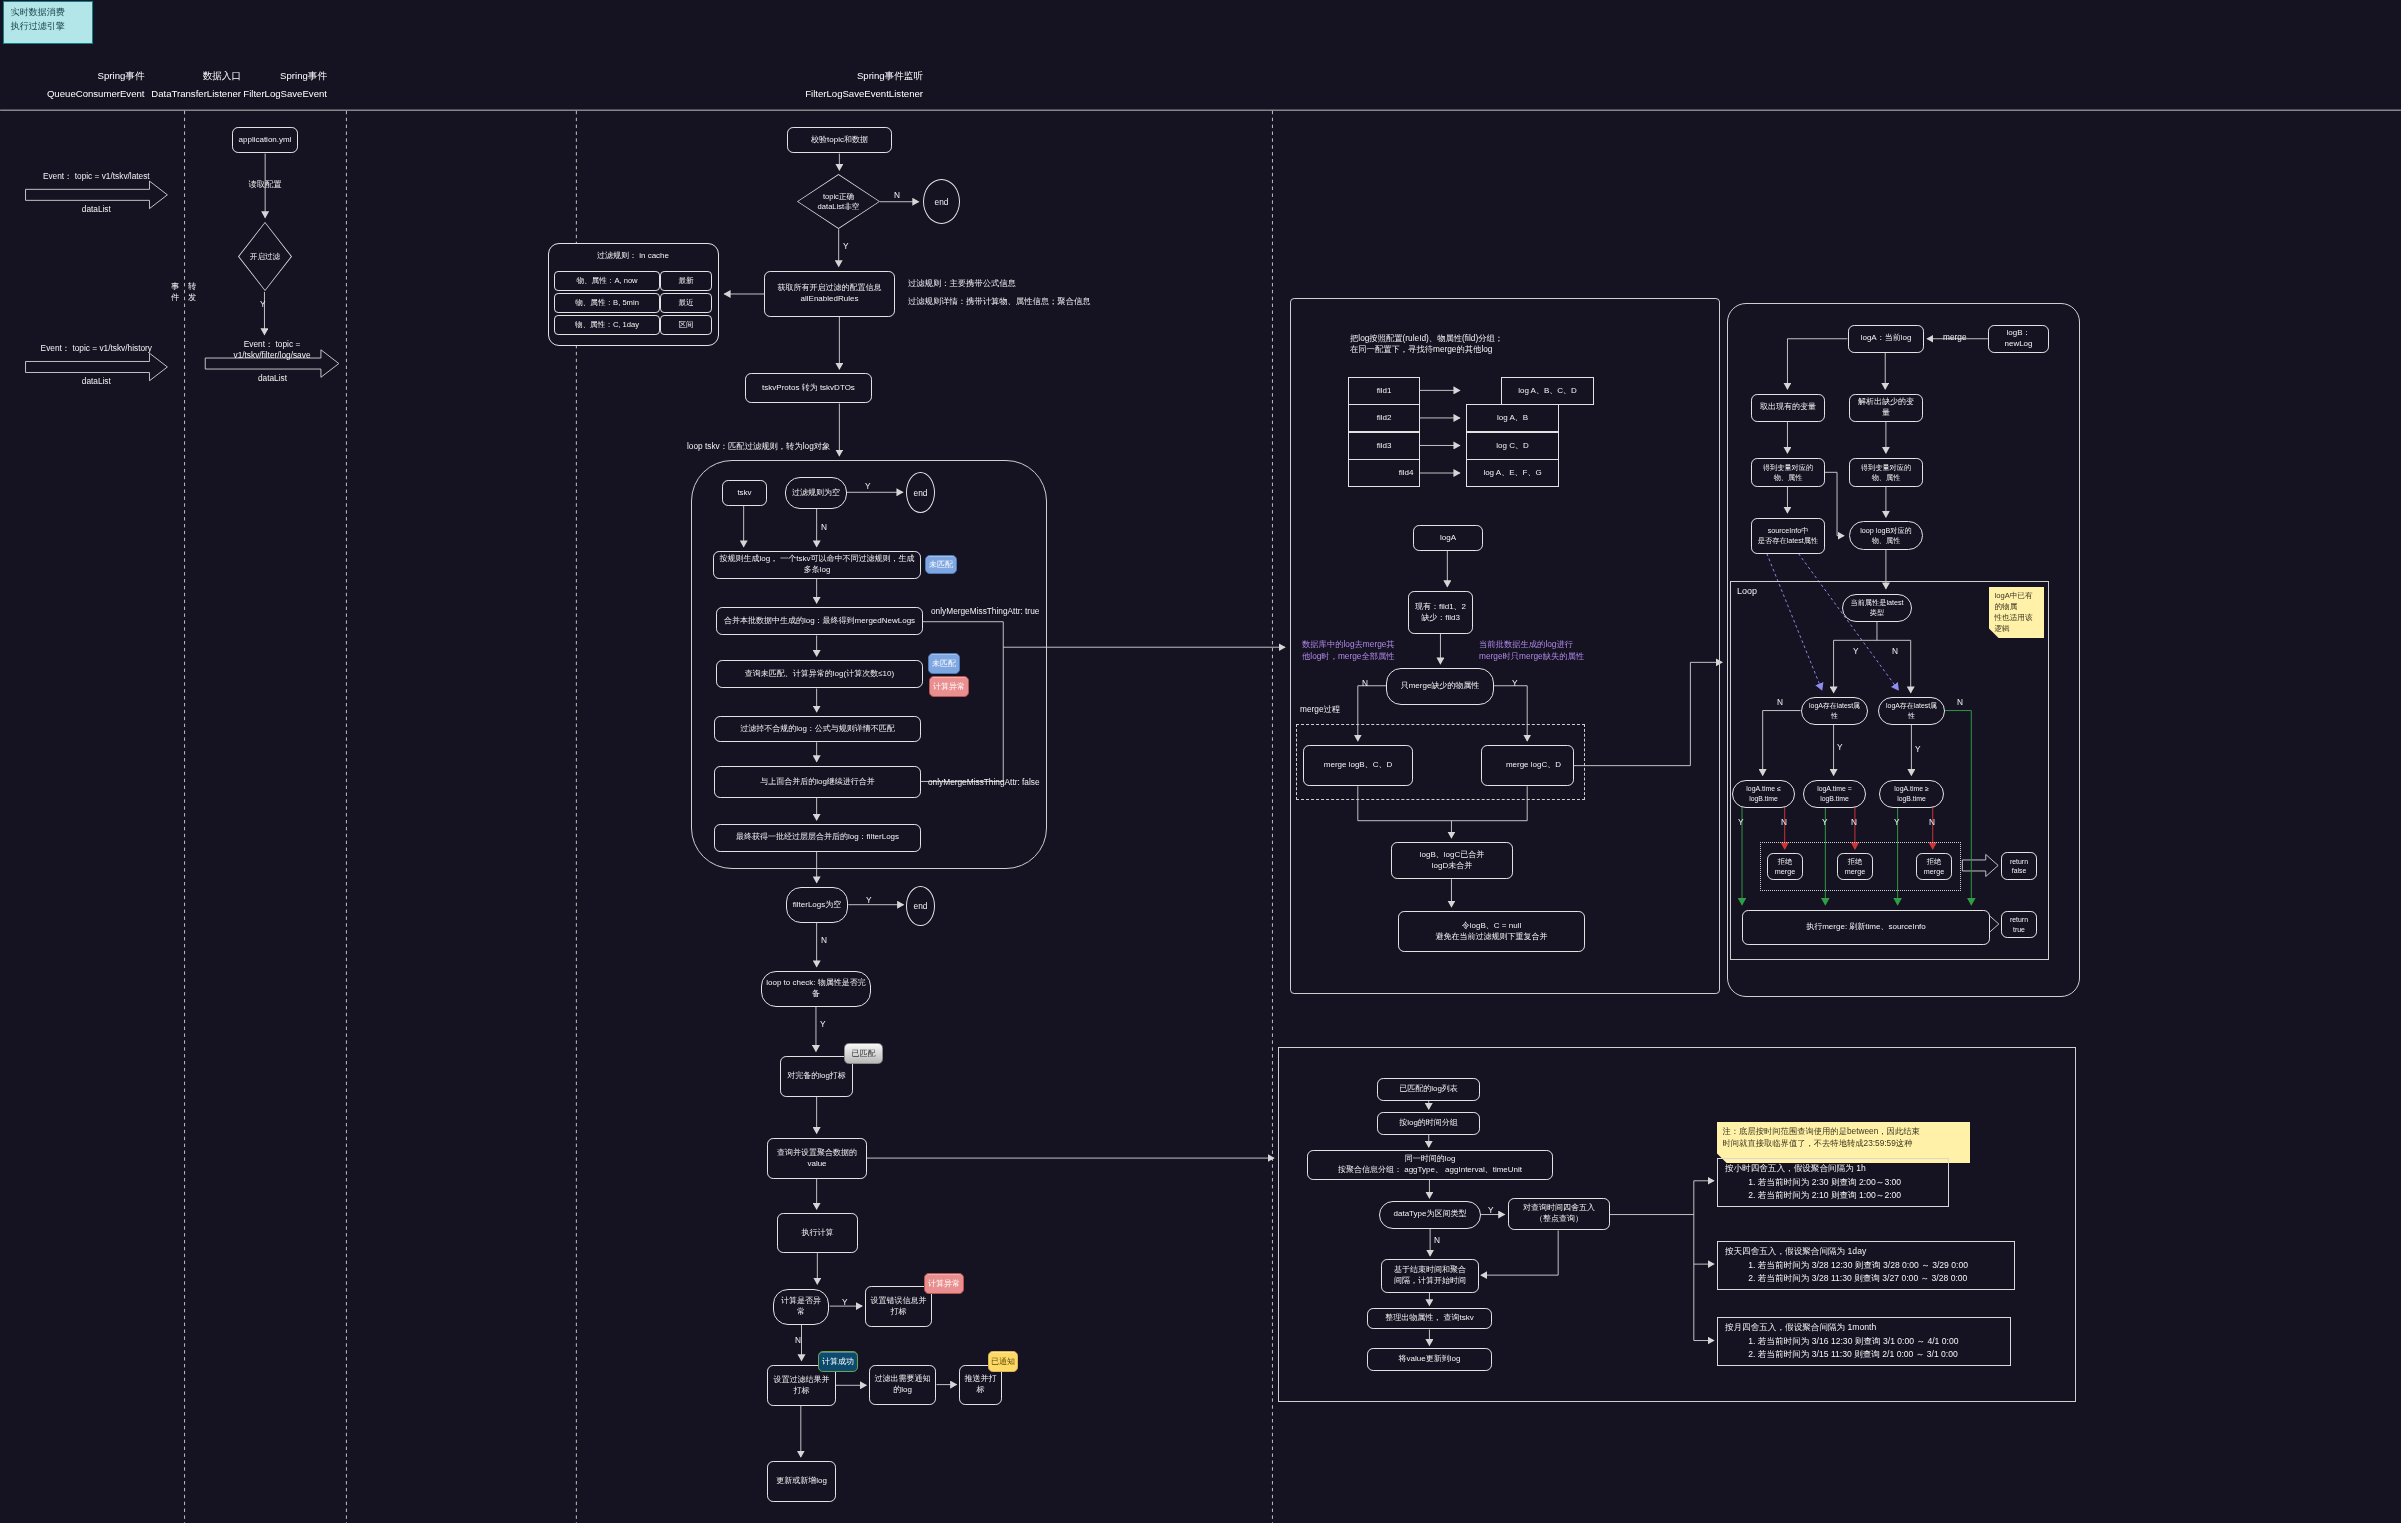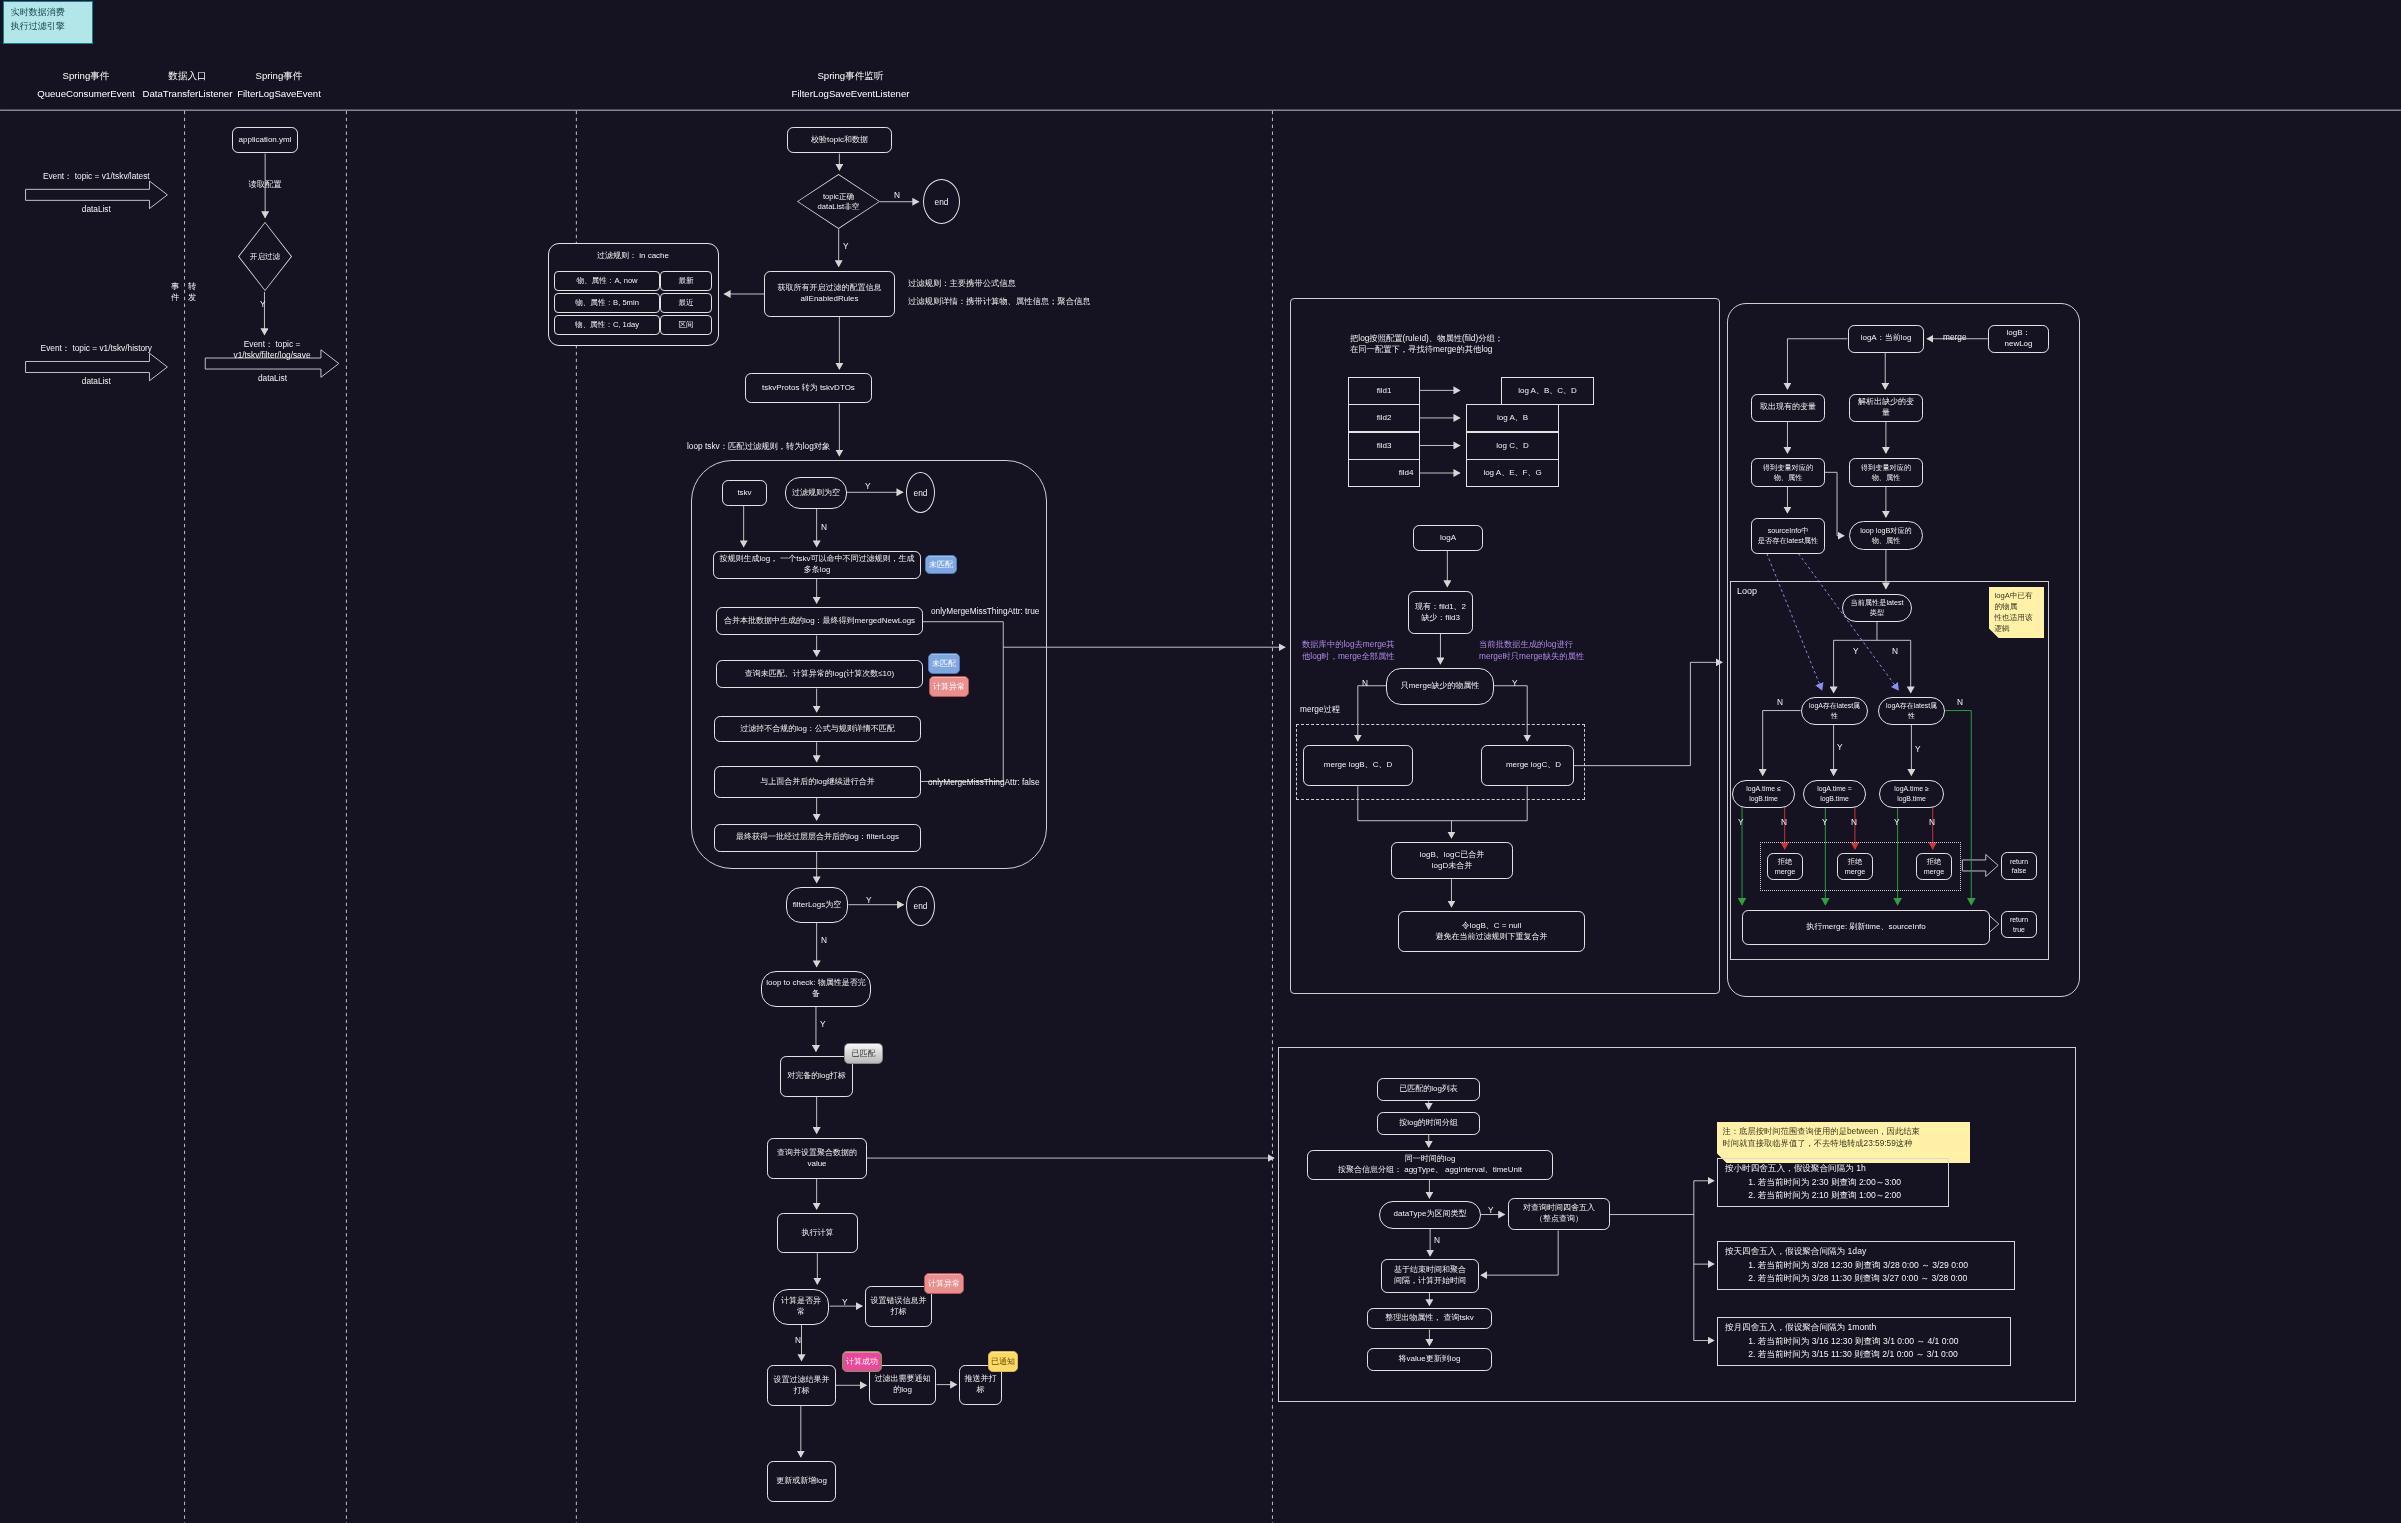--- a/index.html
+++ b/index.html
@@ -13,29 +13,29 @@
   .stadium{border-radius:15px;}
   .ell{border:1px solid #e3e3e3;border-radius:50%;background:#151222;
        display:flex;align-items:center;justify-content:center;font-size:8.3px;}
   .dmd-o{clip-path:polygon(50% 0,100% 50%,50% 100%,0 50%);background:#e3e3e3;}
   .dmd-i{position:absolute;left:1.1px;top:1.1px;right:1.1px;bottom:1.1px;
          clip-path:polygon(50% 0,100% 50%,50% 100%,0 50%);background:#151222;
          display:flex;align-items:center;justify-content:center;text-align:center;
          font-size:7.6px;line-height:1.3;white-space:pre-line;}
   .lbl{font-size:8.3px;white-space:pre-line;z-index:3;}
   .txt{font-size:8.3px;white-space:pre-line;}
-  .hdr{font-size:9.6px;text-align:center;line-height:1.9;white-space:pre-line;color:#fff;}
+  .hdr{font-size:9.6px;text-align:right;line-height:1.9;white-space:pre-line;color:#fff;}
   .panel{border:0.7px solid #cfcfcf;background:transparent;}
   .dashbox{border:0.7px dashed #cfcfcf;}
   .badge{border-radius:4.8px;display:flex;align-items:center;justify-content:center;
          font-size:8px;z-index:4;border:0.7px solid rgba(0,0,0,.25);
          box-shadow:inset 0 0.7px 0 rgba(255,255,255,.4);}
   .b-blue{background:#7ea6e0;border-color:#4d7ab5;color:#fff;}
   .b-red{background:#ea8f8f;border-color:#b85450;color:#fff;}
-  .b-green{background:#ec4899;border-color:#6fa24f;color:#fff;margin-left:24px;}
+  .b-green{background:#0c4a6e;border-color:#6fa24f;color:#fff;}
   .b-yellow{background:#ffd966;border-color:#d6b656;color:#5b4a06;}
   .b-gray{background:linear-gradient(#f6f6f6,#b9b9b9);border-color:#8a8a8a;color:#333;}
   .sticky{background:#fff2a8;color:#3b3420;padding:3.4px 5.5px;font-size:8.3px;line-height:1.45;
           white-space:pre-line;clip-path:polygon(0 0,100% 0,100% 100%,9.6px 100%,0 calc(100% - 9.6px));
           z-index:2;}
   .teal{background:#b3e6e8;border:1.4px solid #11808d;color:#143e44;font-size:9px;
         line-height:1.5;padding:4.1px 6.9px;white-space:pre-line;z-index:5;}
   .purple{color:#b08ae8;font-size:8.3px;line-height:1.5;white-space:pre-line;}
   .exbox{border:0.7px solid #d9d9d9;padding:3.4px 6.9px;font-size:8.6px;line-height:1.55;color:#f4f4f4;}
   .exbox .ind{padding-left:23.4px;}

